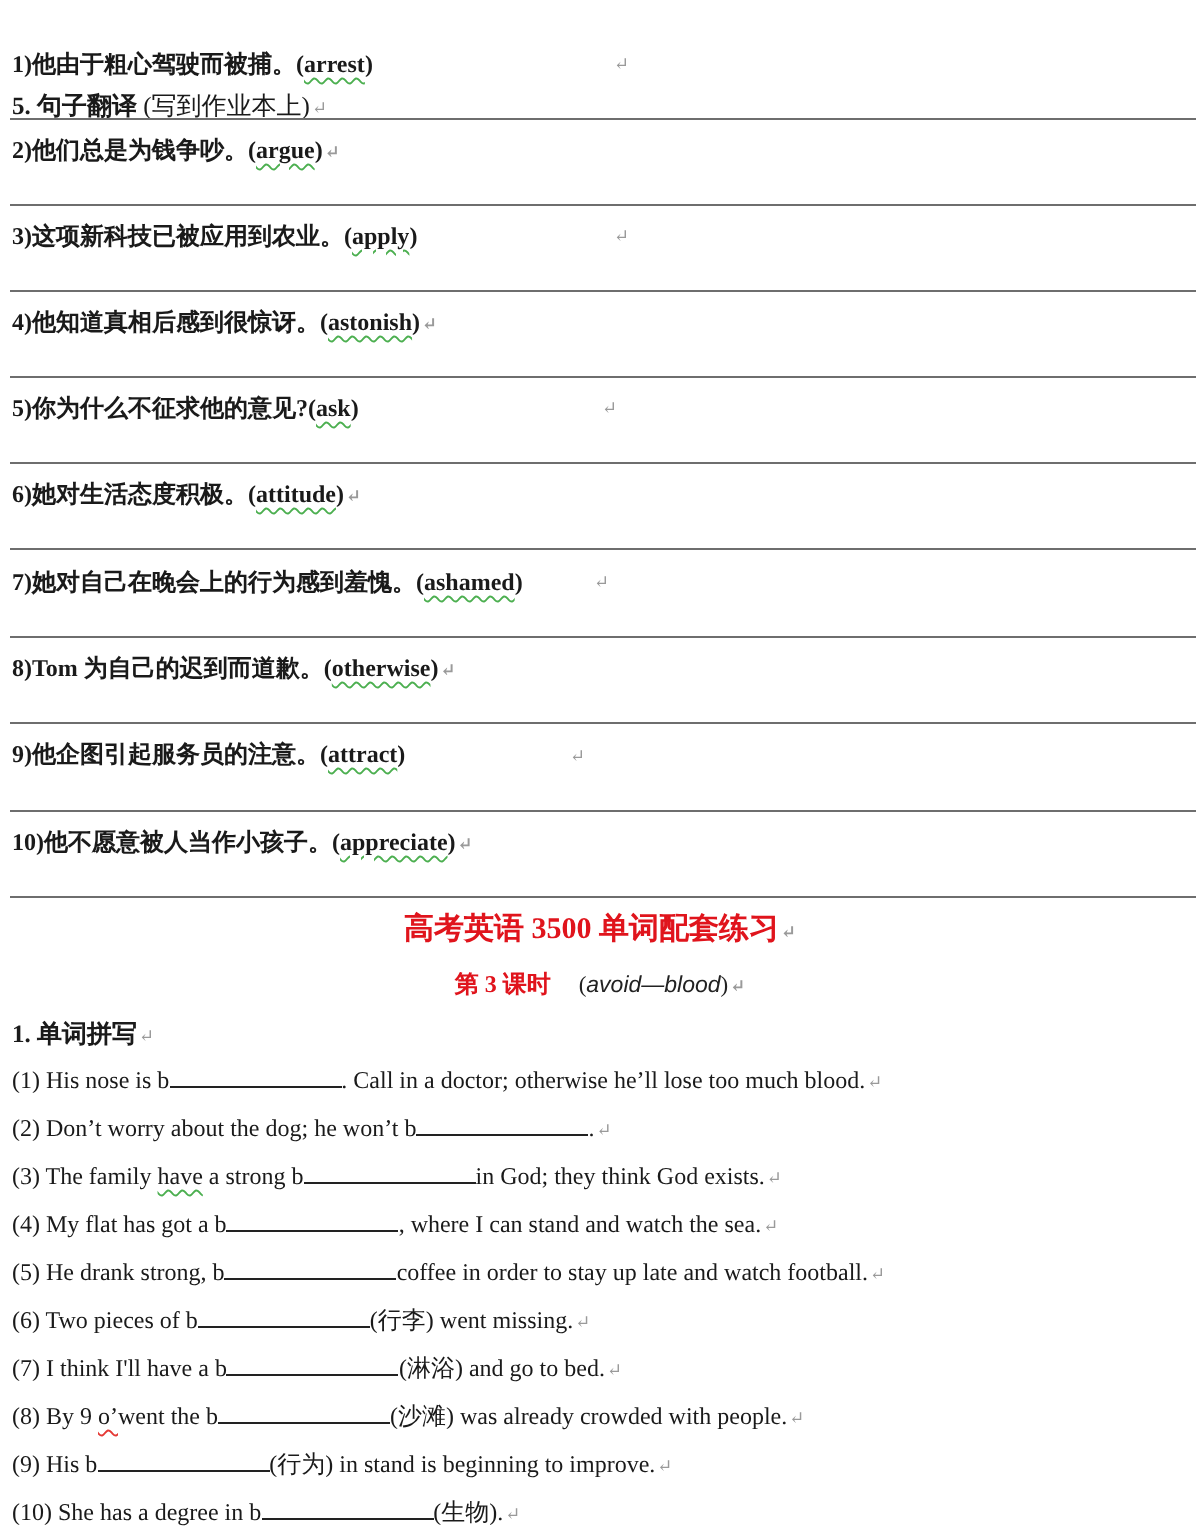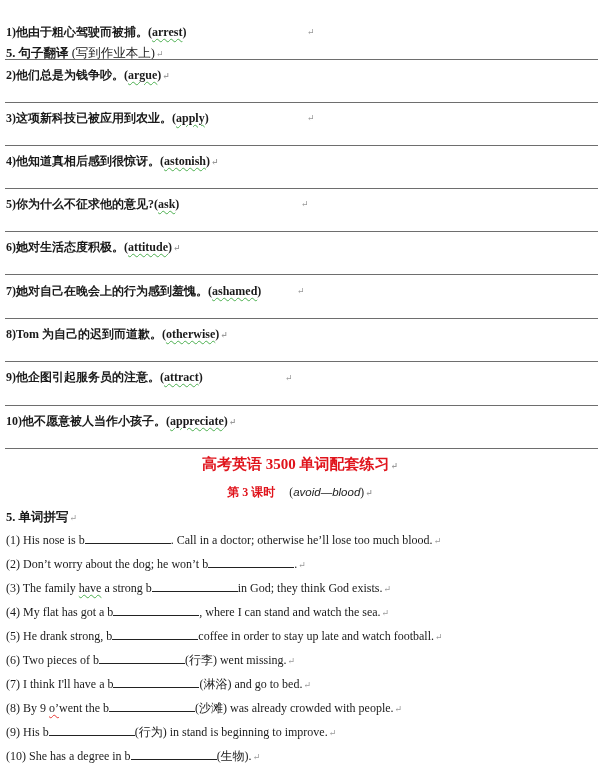--- a/index.html
+++ b/index.html
@@ -96,21 +96,21 @@
 <div class="rule" style="top:448px"></div>
 
 <div class="abs main-title">
   <span>高考英语 3500 单词配套练习</span><span class="pm">↵</span>
 </div>
 <div class="abs sub-title">
   <span>第 3 课时</span><span class="range"><span class="paren">(</span><span>avoid—blood</span><span class="paren">)</span></span><span class="pm">↵</span>
 </div>
 
 <div class="abs spell-title">
-  <span>5. 单词拼写</span><span class="pm" style="font-weight:normal">↵</span>
+  <span>1. 单词拼写</span><span class="pm" style="font-weight:normal">↵</span>
 </div>
 
 <div class="abs sp-item" style="top:532px">
   <span>(1) His nose is b</span><span class="blank" style="width:86px"></span><span>. Call in a doctor; otherwise he’ll lose too much blood.</span><span class="pm">↵</span>
 </div>
 
 <div class="abs sp-item" style="top:556px">
   <span>(2) Don’t worry about the dog; he won’t b</span><span class="blank" style="width:86px"></span><span>.</span><span class="pm">↵</span>
 </div>
 

